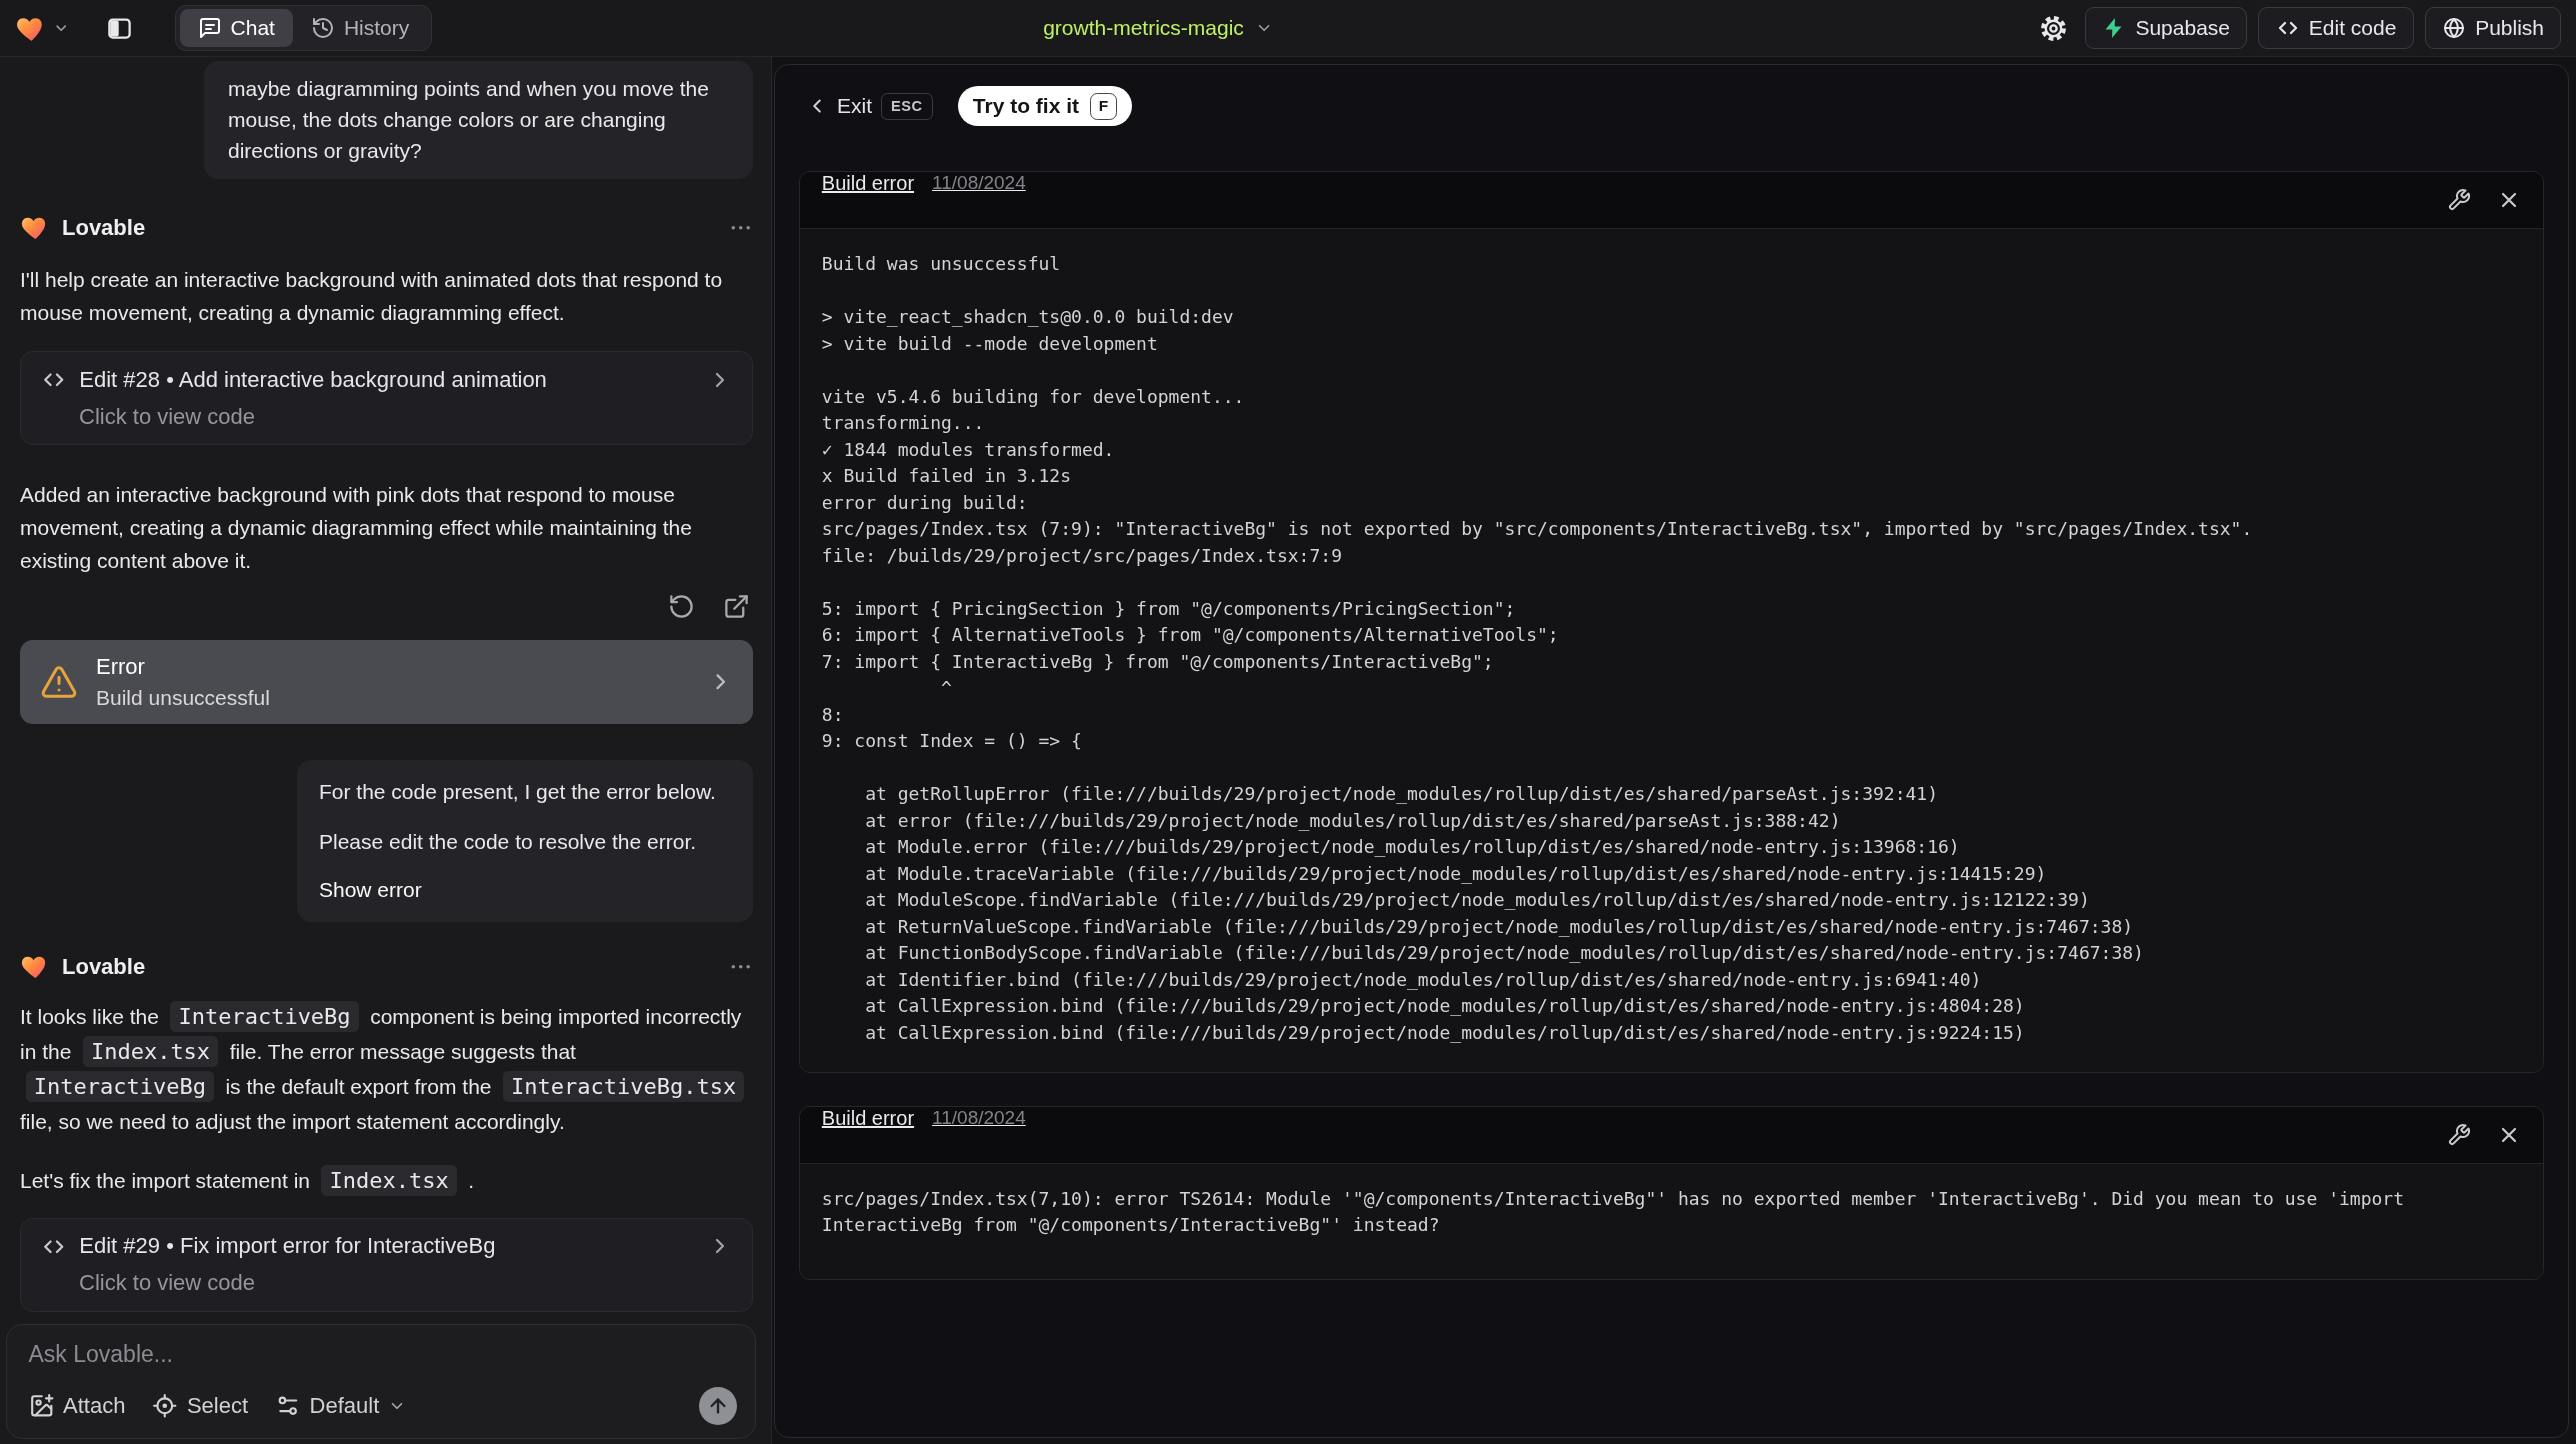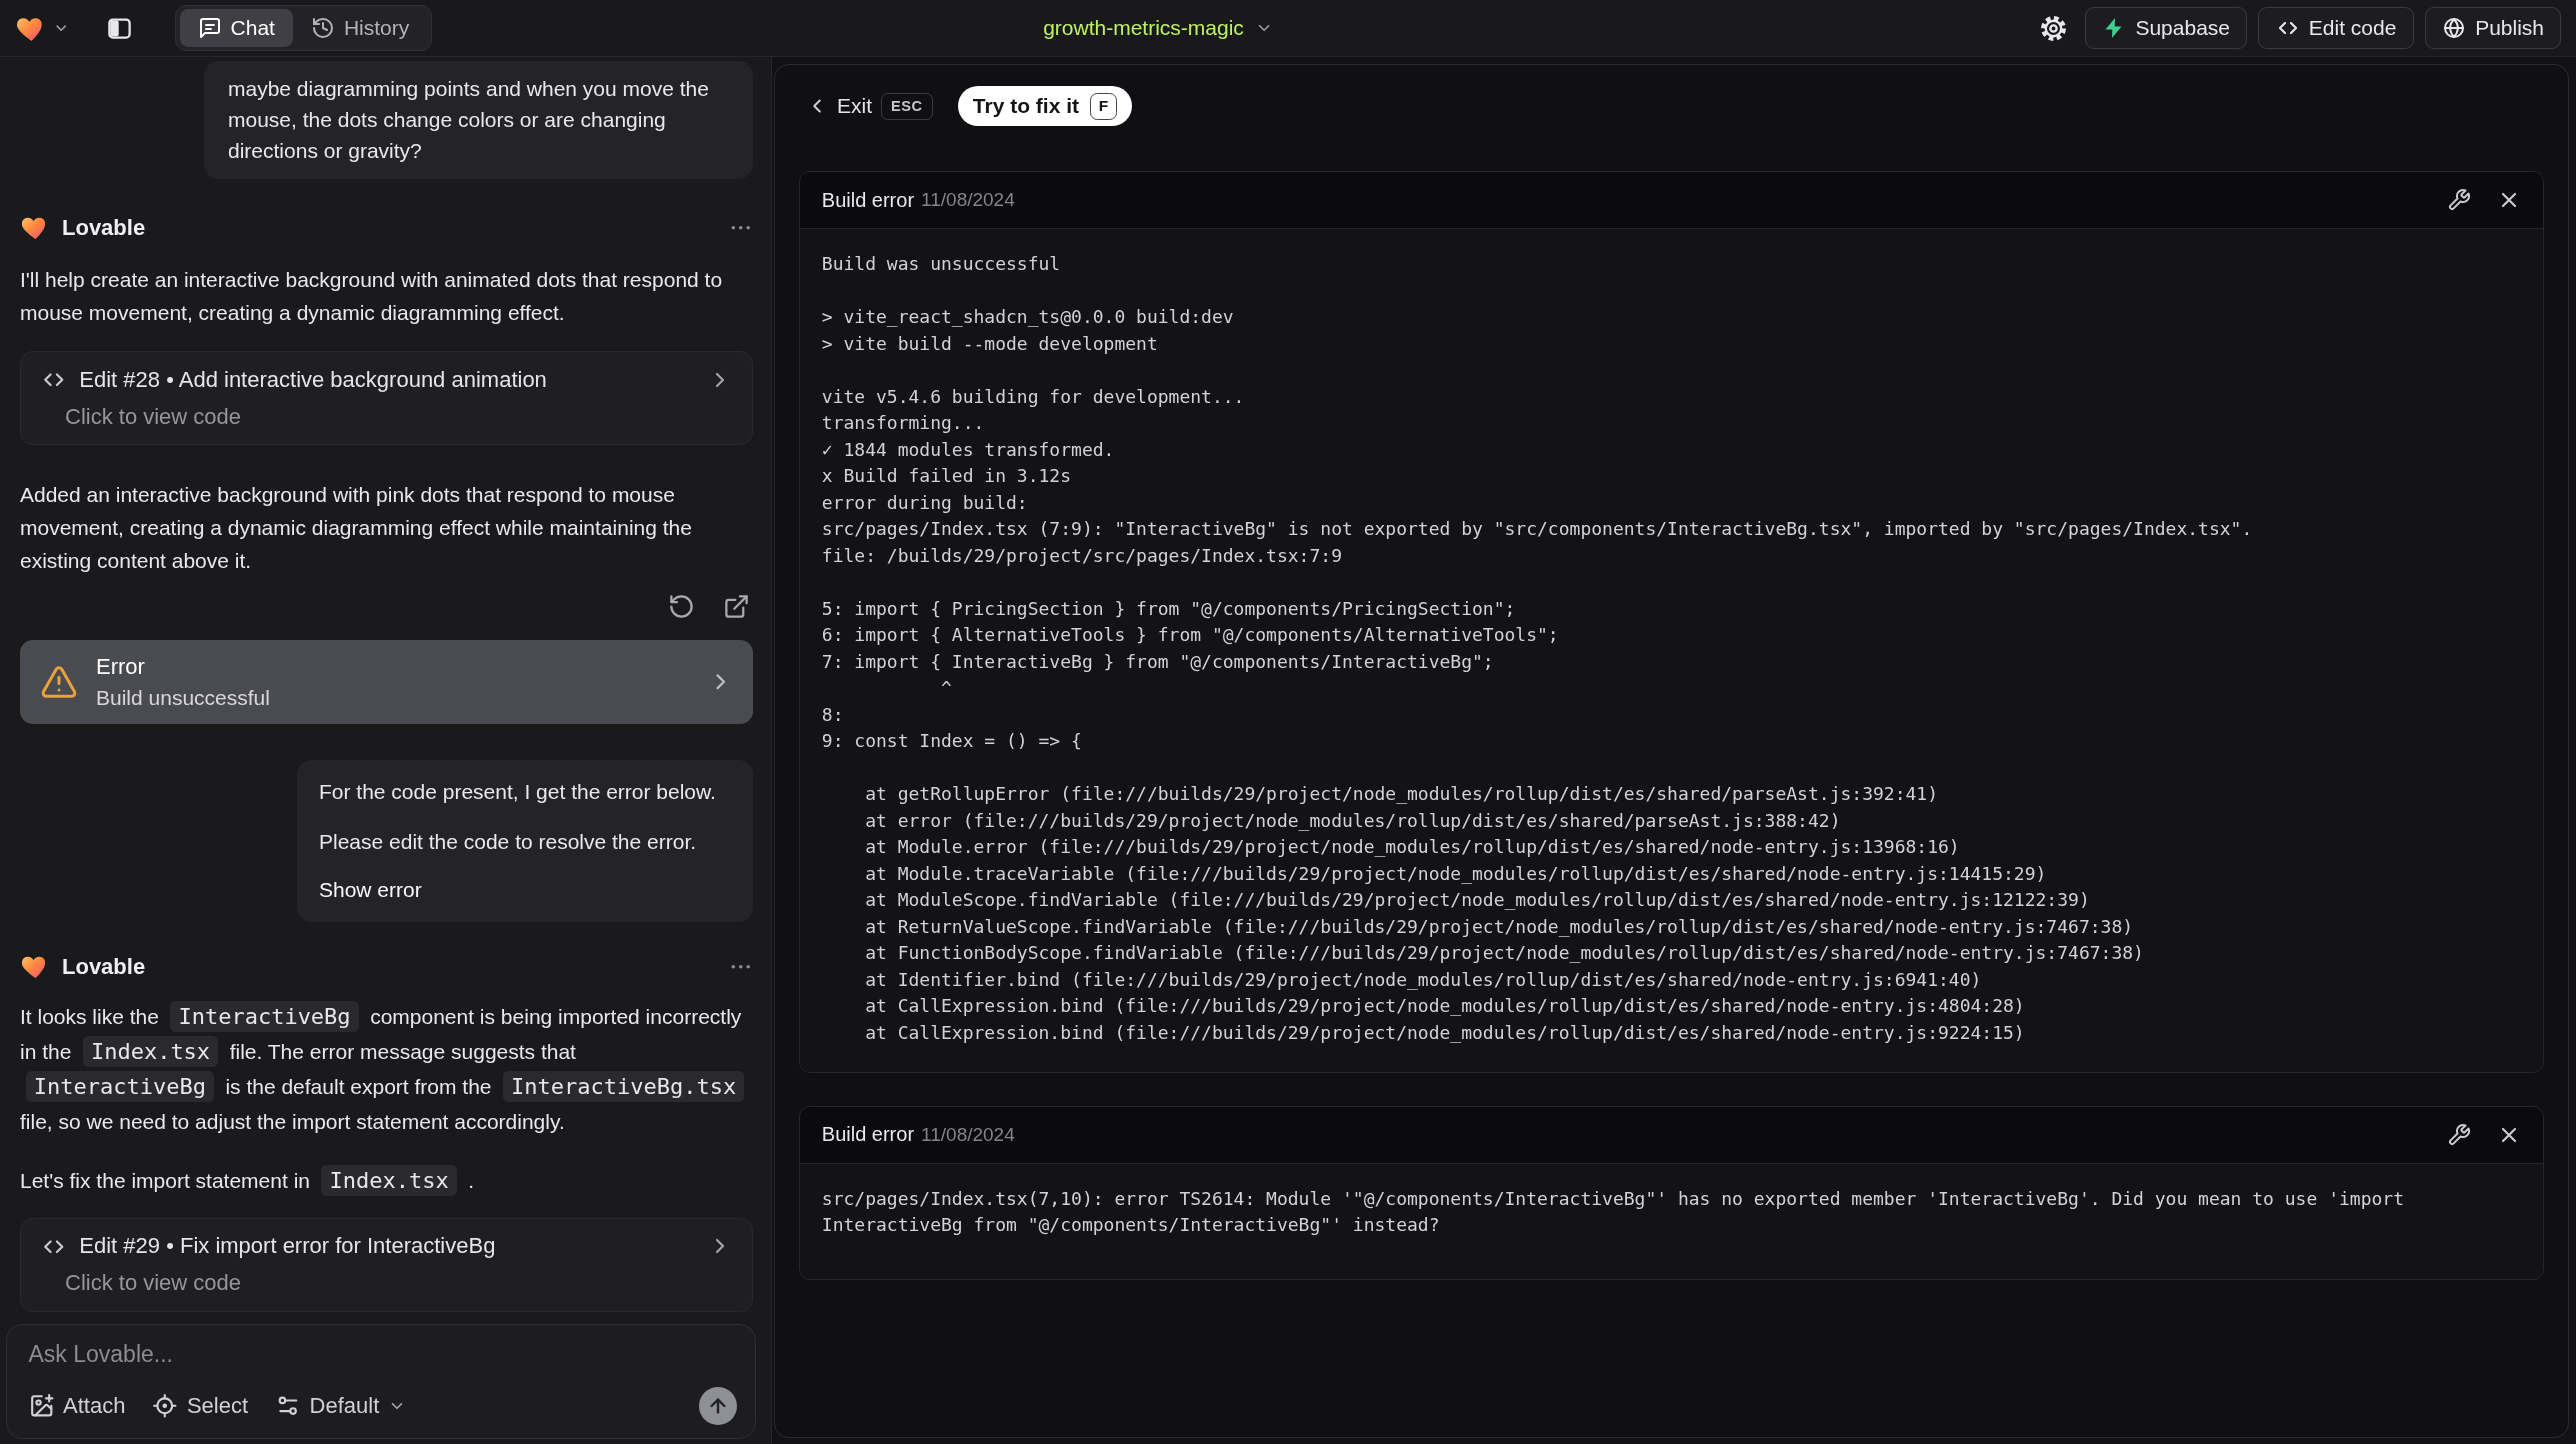--- a/index.html
+++ b/index.html
@@ -44,21 +44,21 @@
   .asst-row { display:flex; align-items:center; gap:11px; margin-top:31px; height:35px; }
   .asst-name { font-size:22px; font-weight:600; color:#f0f0f3; }
   .asst-menu { margin-left:auto; color:#8b8b92; cursor:pointer; }
   .para { margin-top:18px; font-size:21px; line-height:33px; color:#e9e9ec; }
   .chip { font-family:"DejaVu Sans Mono", monospace; font-size:22px; background:#2a2a2e;
     border-radius:5.5px; padding:2.7px 8.2px; margin:0 5.5px; color:#e8e8eb; white-space:nowrap; }
   .edit-card { margin-top:22px; background:#1f1f23; border:0.9px solid #2a2a2e; border-radius:12.8px;
     padding:14.6px 20px; cursor:pointer; }
   .edit-card .row1 { display:flex; align-items:center; gap:12.8px; font-size:22px; color:#e6e6e9; }
   .edit-card .chev { margin-left:auto; color:#a3a3aa; }
-  .edit-card .row2 { margin-top:11px; margin-left:24px; font-size:22px; color:#95959b; }
+  .edit-card .row2 { margin-top:11px; margin-left:38px; font-size:22px; color:#95959b; }
   .action-icons { display:flex; justify-content:flex-end; gap:22px; margin-top:12.8px; color:#a8a8ae; }
   .action-icons .iconbtn { width:33px; height:33px; color:#a8a8ae; }
   .error-card { margin-top:16.4px; background:#4a4a51; border-radius:12.8px; padding:14.6px 20px;
     display:flex; align-items:center; gap:18px; cursor:pointer; }
   .error-card .texts { display:flex; flex-direction:column; gap:5.5px; }
   .error-title { font-size:22px; color:#ffffff; }
   .error-sub { font-size:21px; color:#d8d8dc; }
   .error-card .chev { margin-left:auto; color:#bcbcc2; }
 
   .chat-input { position:absolute; left:5.5px; right:14.6px; bottom:6.4px; height:115px;
@@ -78,21 +78,21 @@
   .kbd { height:27px; display:inline-flex; align-items:center; padding:0 9px; border:1.8px solid #3b3b41;
     border-radius:6.4px; color:#c6c6cc; font-size:14.6px; font-weight:700; letter-spacing:0.5px; }
   .fix-pill { margin-left:11px; display:flex; align-items:center; gap:11px; height:40px; padding:0 14.6px;
     background:#ffffff; color:#151518; border:none; border-radius:911px; font-size:21px; font-weight:600; cursor:pointer; }
   .fix-key { width:27px; height:27px; border:1.8px solid #44444a; border-radius:7.3px; display:flex;
     align-items:center; justify-content:center; font-size:15.5px; font-weight:700; color:#151518; }
   .panel { border:0.9px solid #27272b; border-radius:11px; overflow:hidden; }
   .panel.p1 { margin-top:44px; }
   .panel.p2 { margin-top:33px; }
   .panel-header { height:57px; background:#0b0b0e; border-bottom:0.9px solid #242428; display:flex;
-    align-items:center; padding:0 22px; gap:7px; }
+    padding:0 22px; gap:18px;text-decoration:underline; }
   .panel-title { font-size:20px; color:#eaeaed; }
   .panel-date { font-size:19px; color:#83838a; }
   .panel-icons { margin-left:auto; display:flex; align-items:center; gap:25.5px; color:#c9c9ce; }
   .panel-body { background:#131316; padding:22px 22px 25.5px; }
   .panel.p2 .panel-body { padding-bottom:40px; }
   .log { font-family:"DejaVu Sans Mono", monospace; font-size:18px; line-height:26.5px;
     color:#d2d2d7; white-space:pre; }
 </style>
 </head>
 <body>

